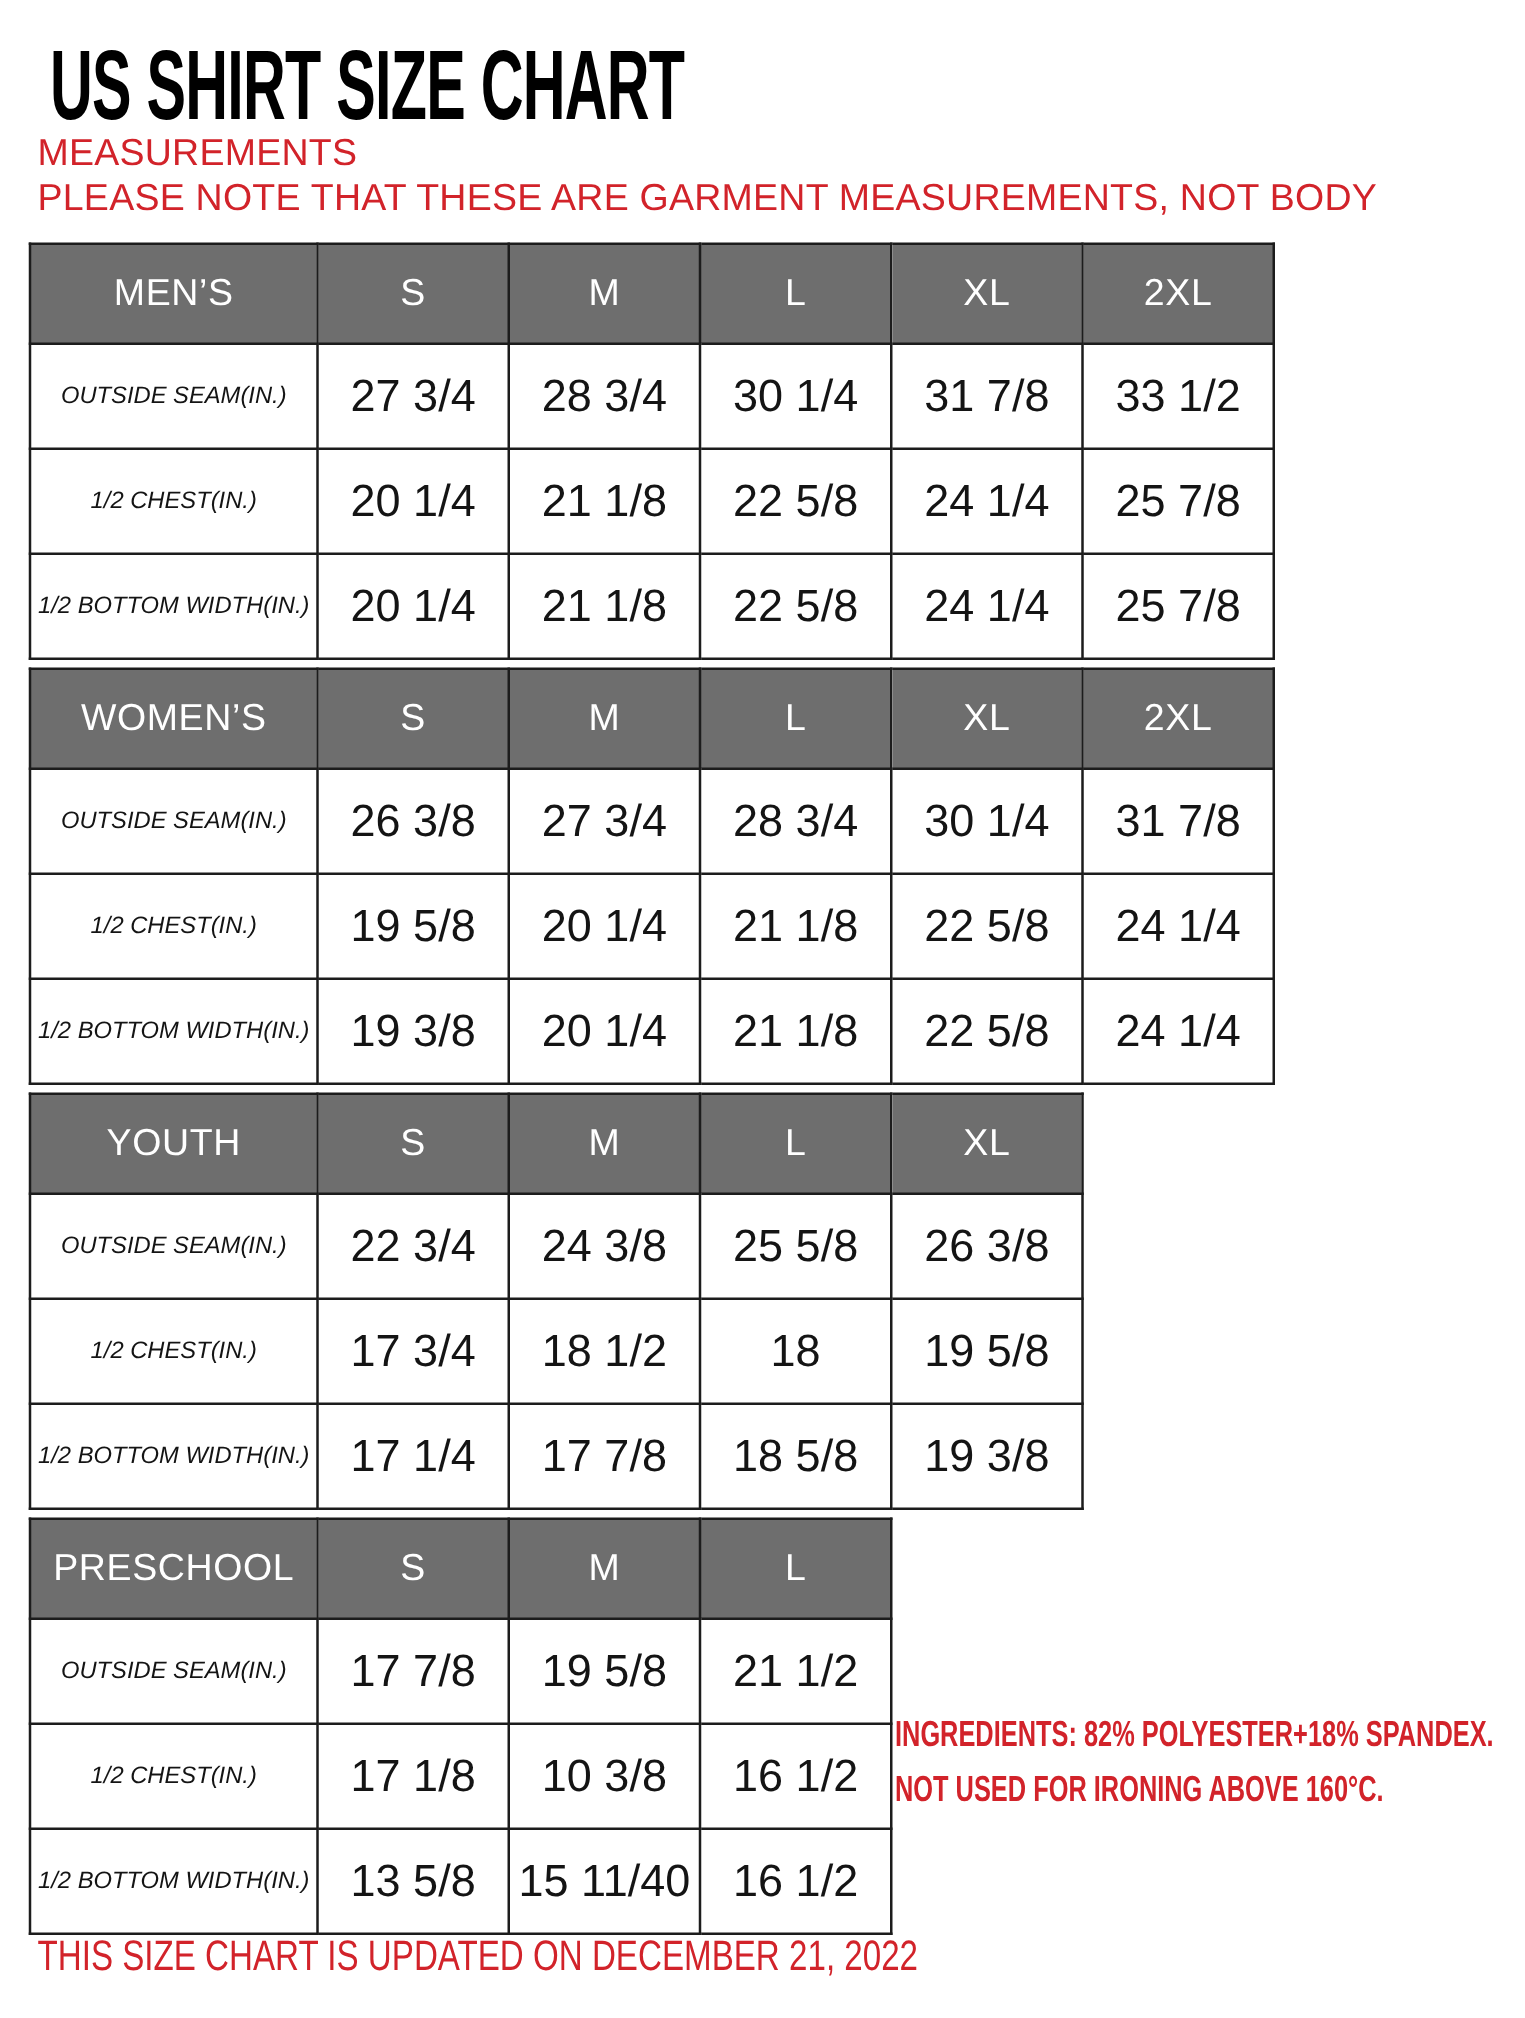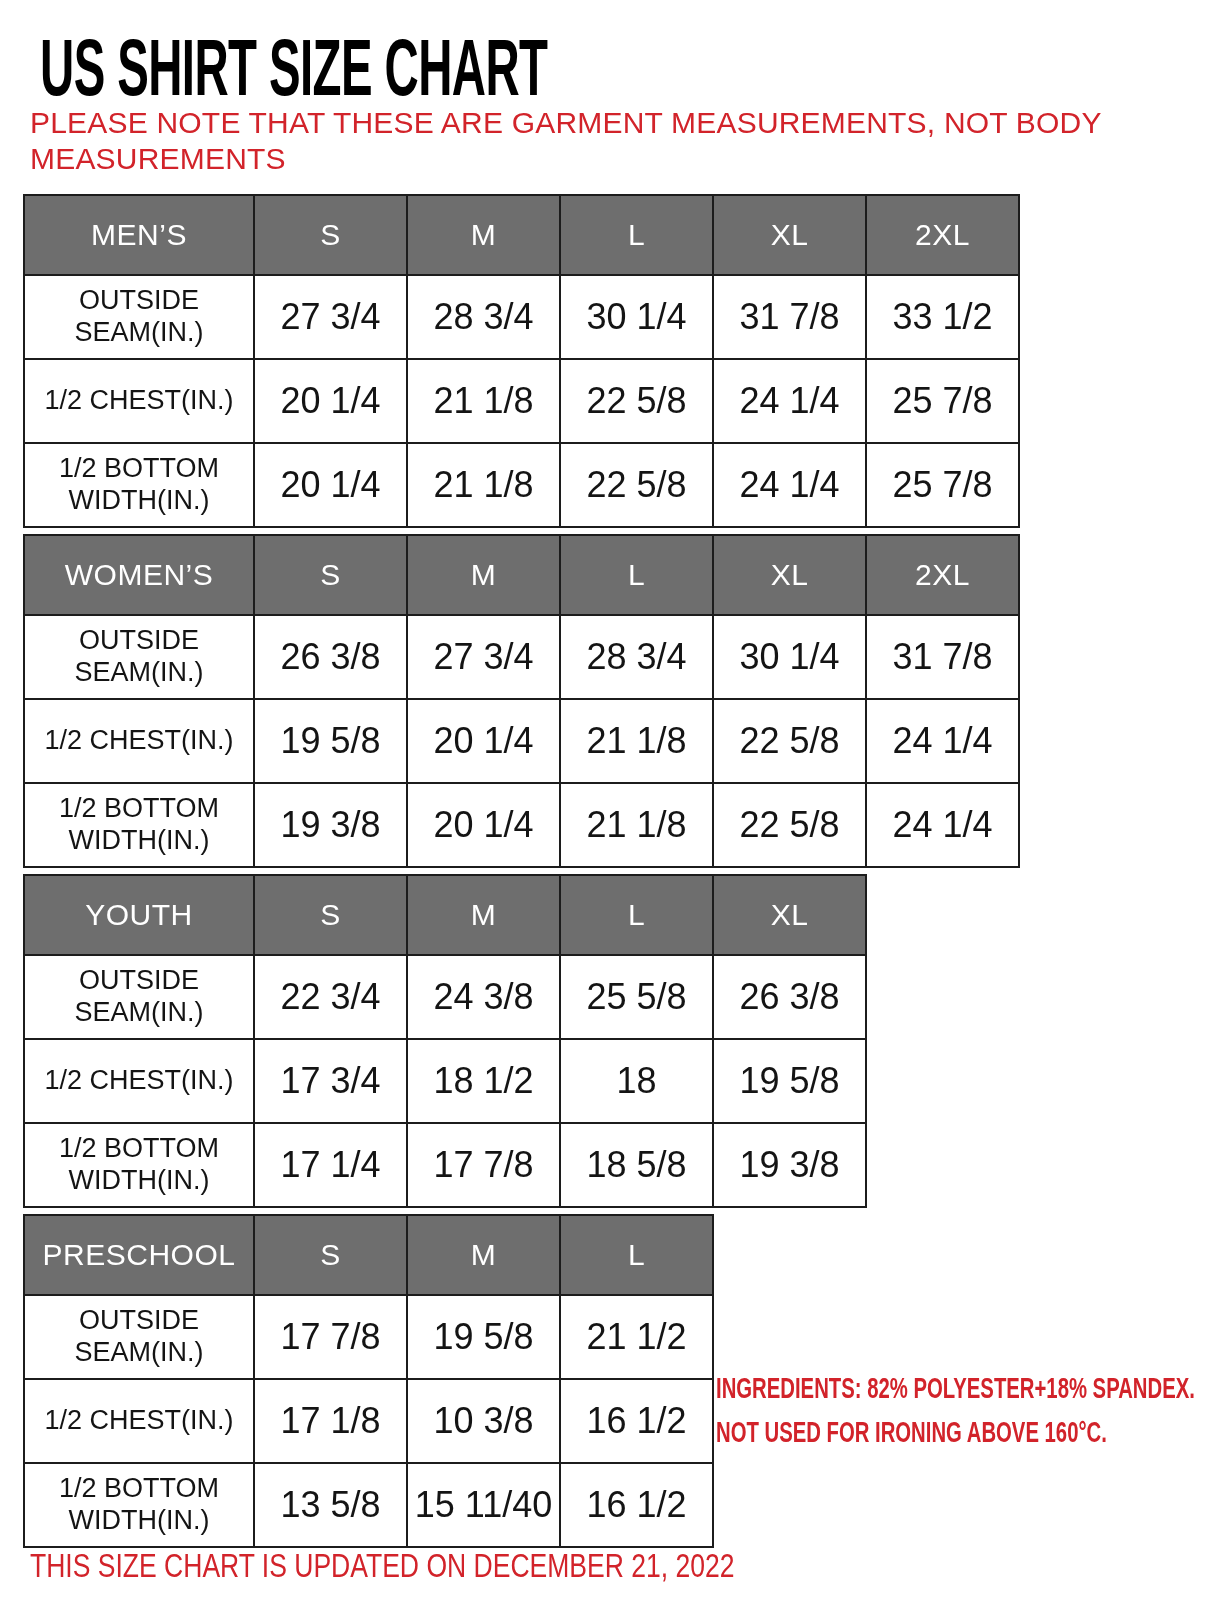--- a/index.html
+++ b/index.html
@@ -50,24 +50,25 @@
   }
   table.size-table thead th{
     background:var(--gray);
     color:#ffffff;
     font-size:30px;
     height:78px;
     letter-spacing:0.5px;
     margin-left:40px;
   }
   table.size-table tbody th{
-    font-size:27px;
+    font-size:19px;
     height:82px;
     line-height:1.18;
     color:var(--ink);
+    font-style:italic;
   }
   table.size-table tbody td{
     font-size:36px;
     height:82px;
     color:var(--ink);
   }
   .ingredients-note{
     position:absolute;left:716px;top:1374px;
     color:var(--red);
     font-weight:bold;
@@ -86,22 +87,22 @@
     transform:scaleX(0.78);transform-origin:left top;
     white-space:nowrap;
   }
 </style>
 </head>
 <body>
 
 <div class="page-title">US SHIRT SIZE CHART</div>
 
 <div class="garment-note">
+  <div>MEASUREMENTS</div>
   <div>PLEASE NOTE THAT THESE ARE GARMENT MEASUREMENTS, NOT BODY</div>
-  <div>MEASUREMENTS</div>
 </div>
 
 <div class="tables-root">
     <table class="size-table" style="width: 995px;">
       <colgroup>
         <col style="width: 230px;">
         <col style="width: 153px;">
         <col style="width: 153px;">
         <col style="width: 153px;">
         <col style="width: 153px;">

